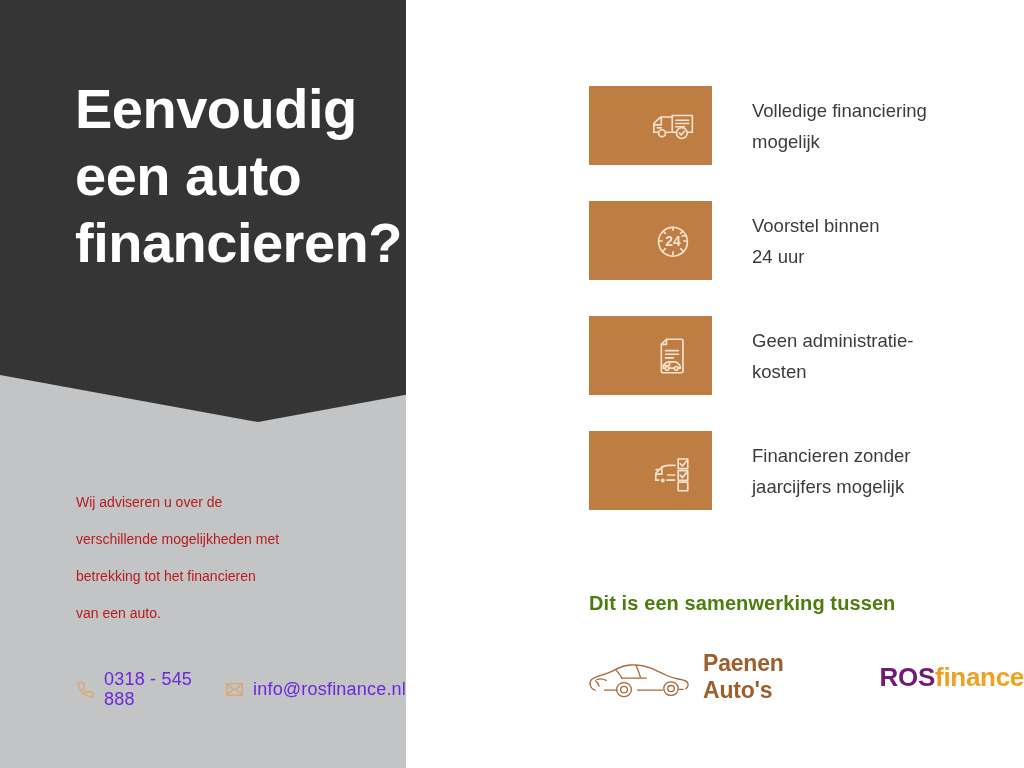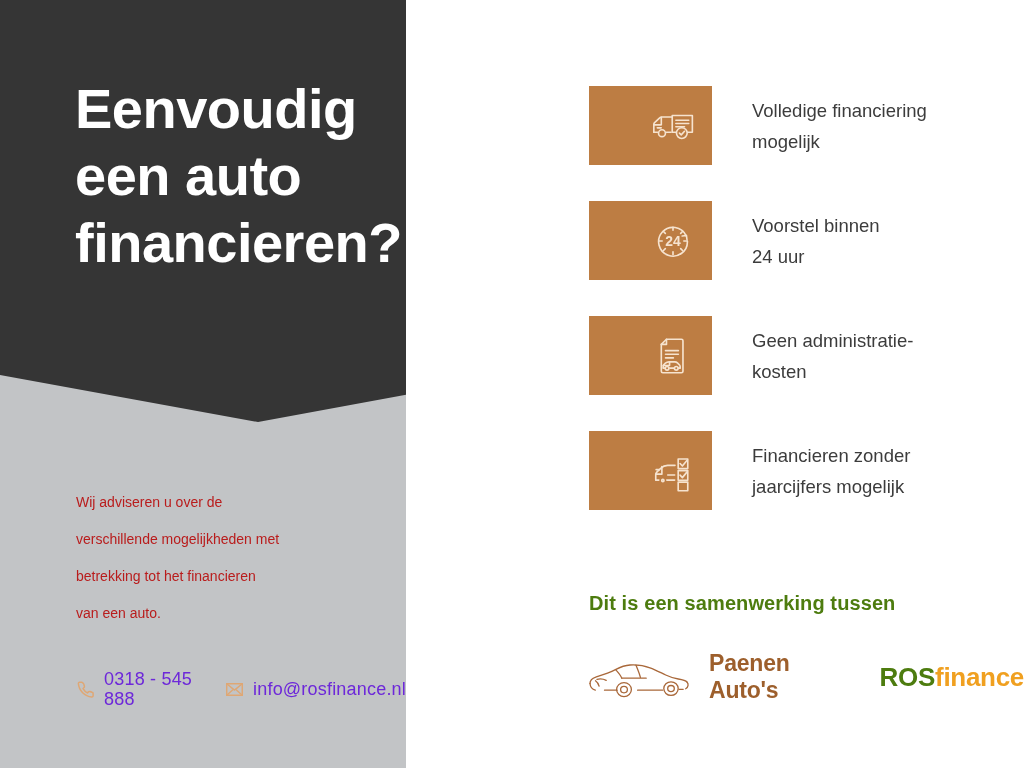--- a/index.html
+++ b/index.html
@@ -158,39 +158,39 @@
     position: absolute;
     left: 74px;
     top: 650px;
     display: flex;
     align-items: center;
   }
 
   .paenen-logo {
     display: flex;
     align-items: center;
-    gap: 14px;
+    gap: 8px;
   }
   .paenen-logo svg { display:block; }
   .paenen-word {
     color: #9d5f2c;
     font-size: 23px;
     font-weight: 700;
     letter-spacing: -0.2px;
     margin-left: -4px;
   }
 
   .ros-logo {
     margin-left: 36px;
     font-size: 26px;
     font-weight: 700;
     letter-spacing: -0.3px;
     white-space: nowrap;
   }
-  .ros-mark { color: #4d7c0f; }
+  .ros-mark { color: #701a75; }
   .ros-finance { color: #f0a020; margin-left: 0; }
 </style>
 </head>
 <body>
 
 <div class="banner">
 
   <div class="left-panel">
     <div class="dark-chevron"></div>
 

